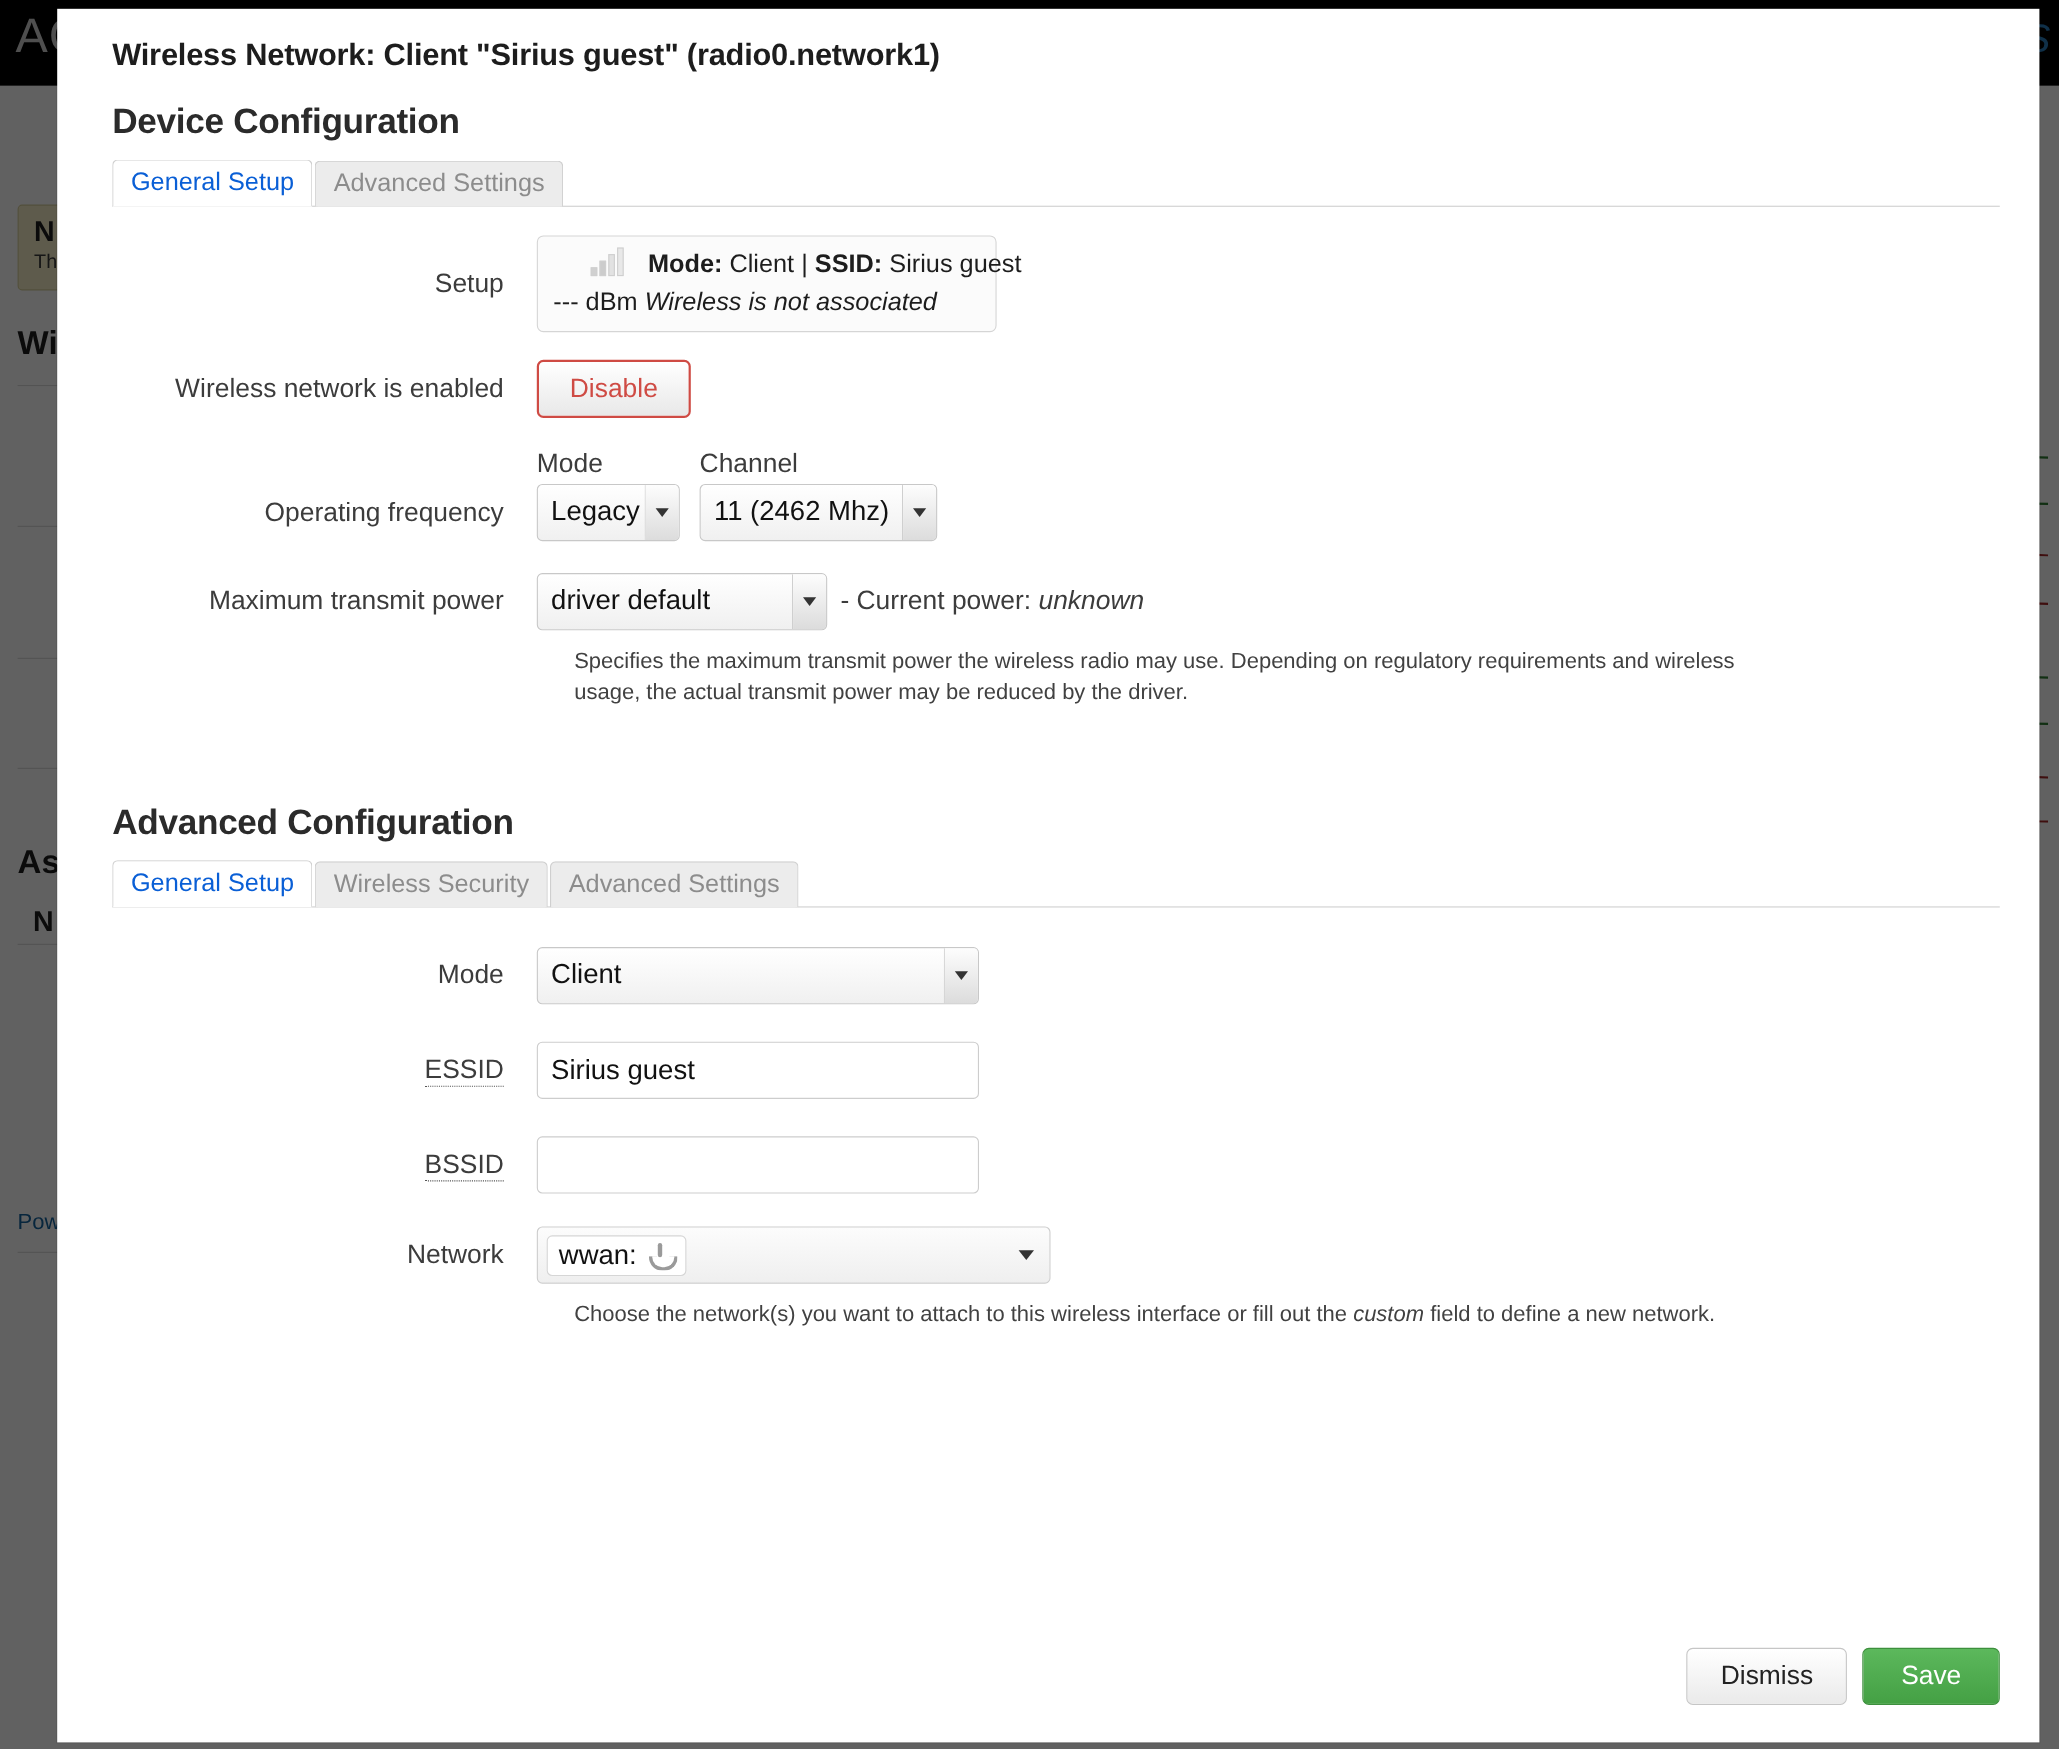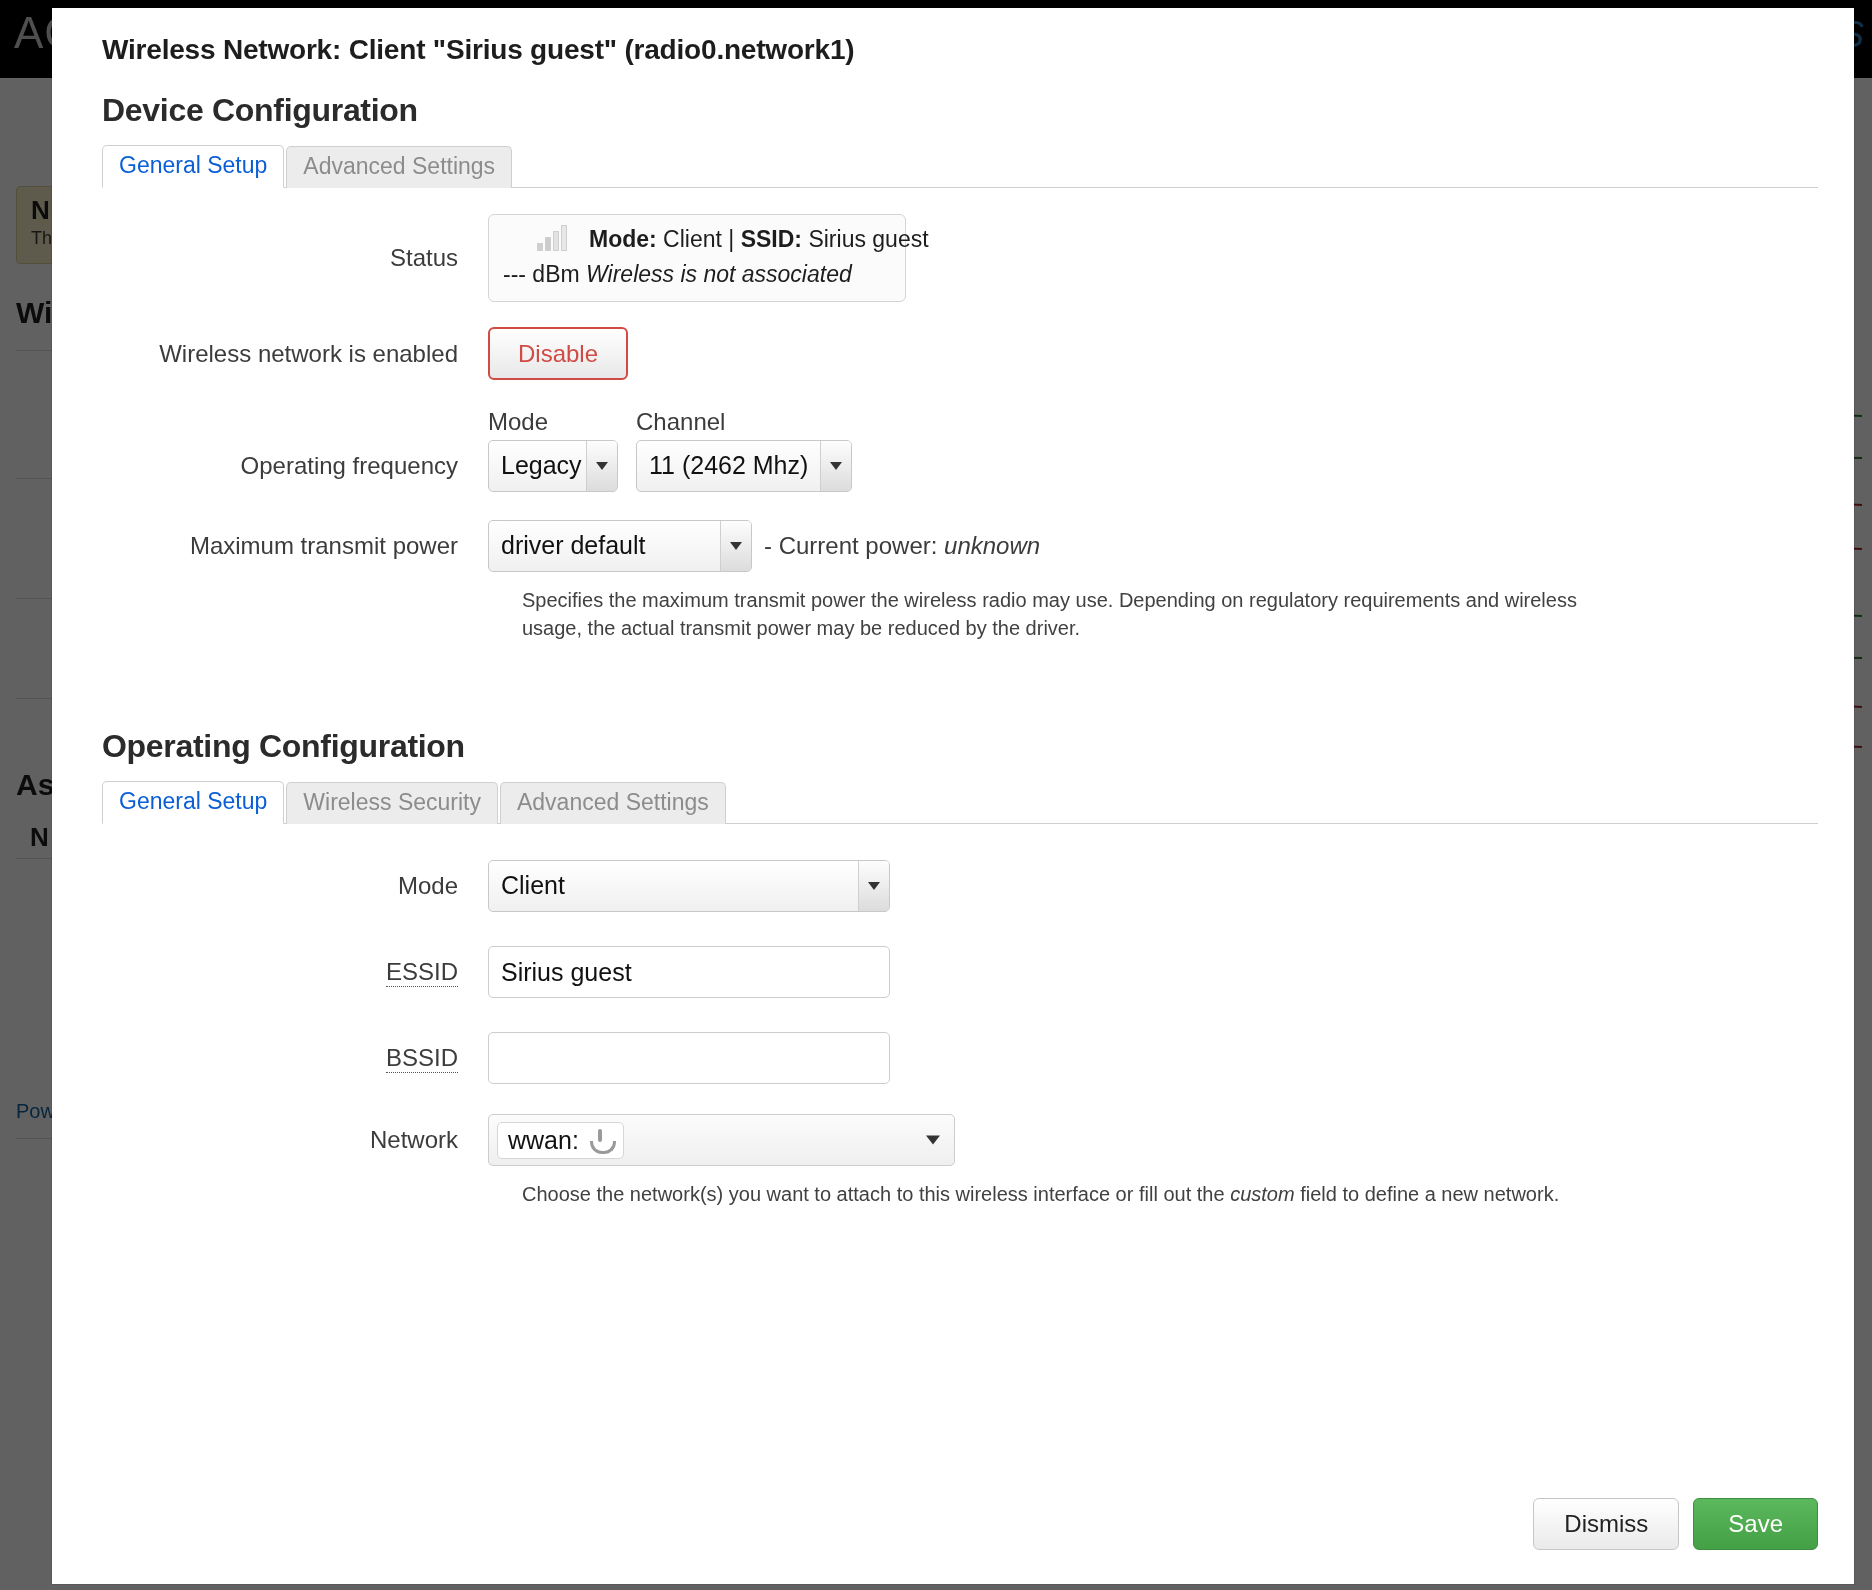--- a/index.html
+++ b/index.html
@@ -435,21 +435,21 @@
   <h1 class="modal-title">Wireless Network: Client "Sirius guest" (radio0.network1)</h1>
 
   <h2 class="section-h">Device Configuration</h2>
 
   <div class="tabs">
     <div class="tab active">General Setup</div>
     <div class="tab">Advanced Settings</div>
   </div>
 
   <div class="row" style="margin-top:26px;">
-    <div class="row-label">Status</div>
+    <div class="row-label">Setup</div>
     <div class="row-field">
       <div class="status-box">
         <div class="status-line1">
           <span class="sig-wrap">
             <span class="sig"><span></span><span></span><span></span><span></span></span>
           </span><b>Mode:</b>
           <span>Client</span>
           <span>|</span>
           <b>SSID:</b>
           <span>Sirius guest</span>
@@ -496,21 +496,21 @@
         <div class="sel" style="width:264px;">
           <span class="val">driver default</span>
           <span class="arrowbox"></span>
         </div>
         <span class="hint-inline"><span>- Current power:</span> <i>unknown</i></span>
       </div>
       <div class="desc" style="margin-left:34px;">Specifies the maximum transmit power the wireless radio may use. Depending on regulatory requirements and wireless usage, the actual transmit power may be reduced by the driver.</div>
     </div>
   </div>
 
-  <h2 class="section-h" style="margin-top:86px;">Operating Configuration</h2>
+  <h2 class="section-h" style="margin-top:86px;">Advanced Configuration</h2>
 
   <div class="tabs">
     <div class="tab active">General Setup</div>
     <div class="tab">Wireless Security</div>
     <div class="tab">Advanced Settings</div>
   </div>
 
   <div class="row" style="margin-top:32px;">
     <div class="row-label">Mode</div>
     <div class="row-field">

